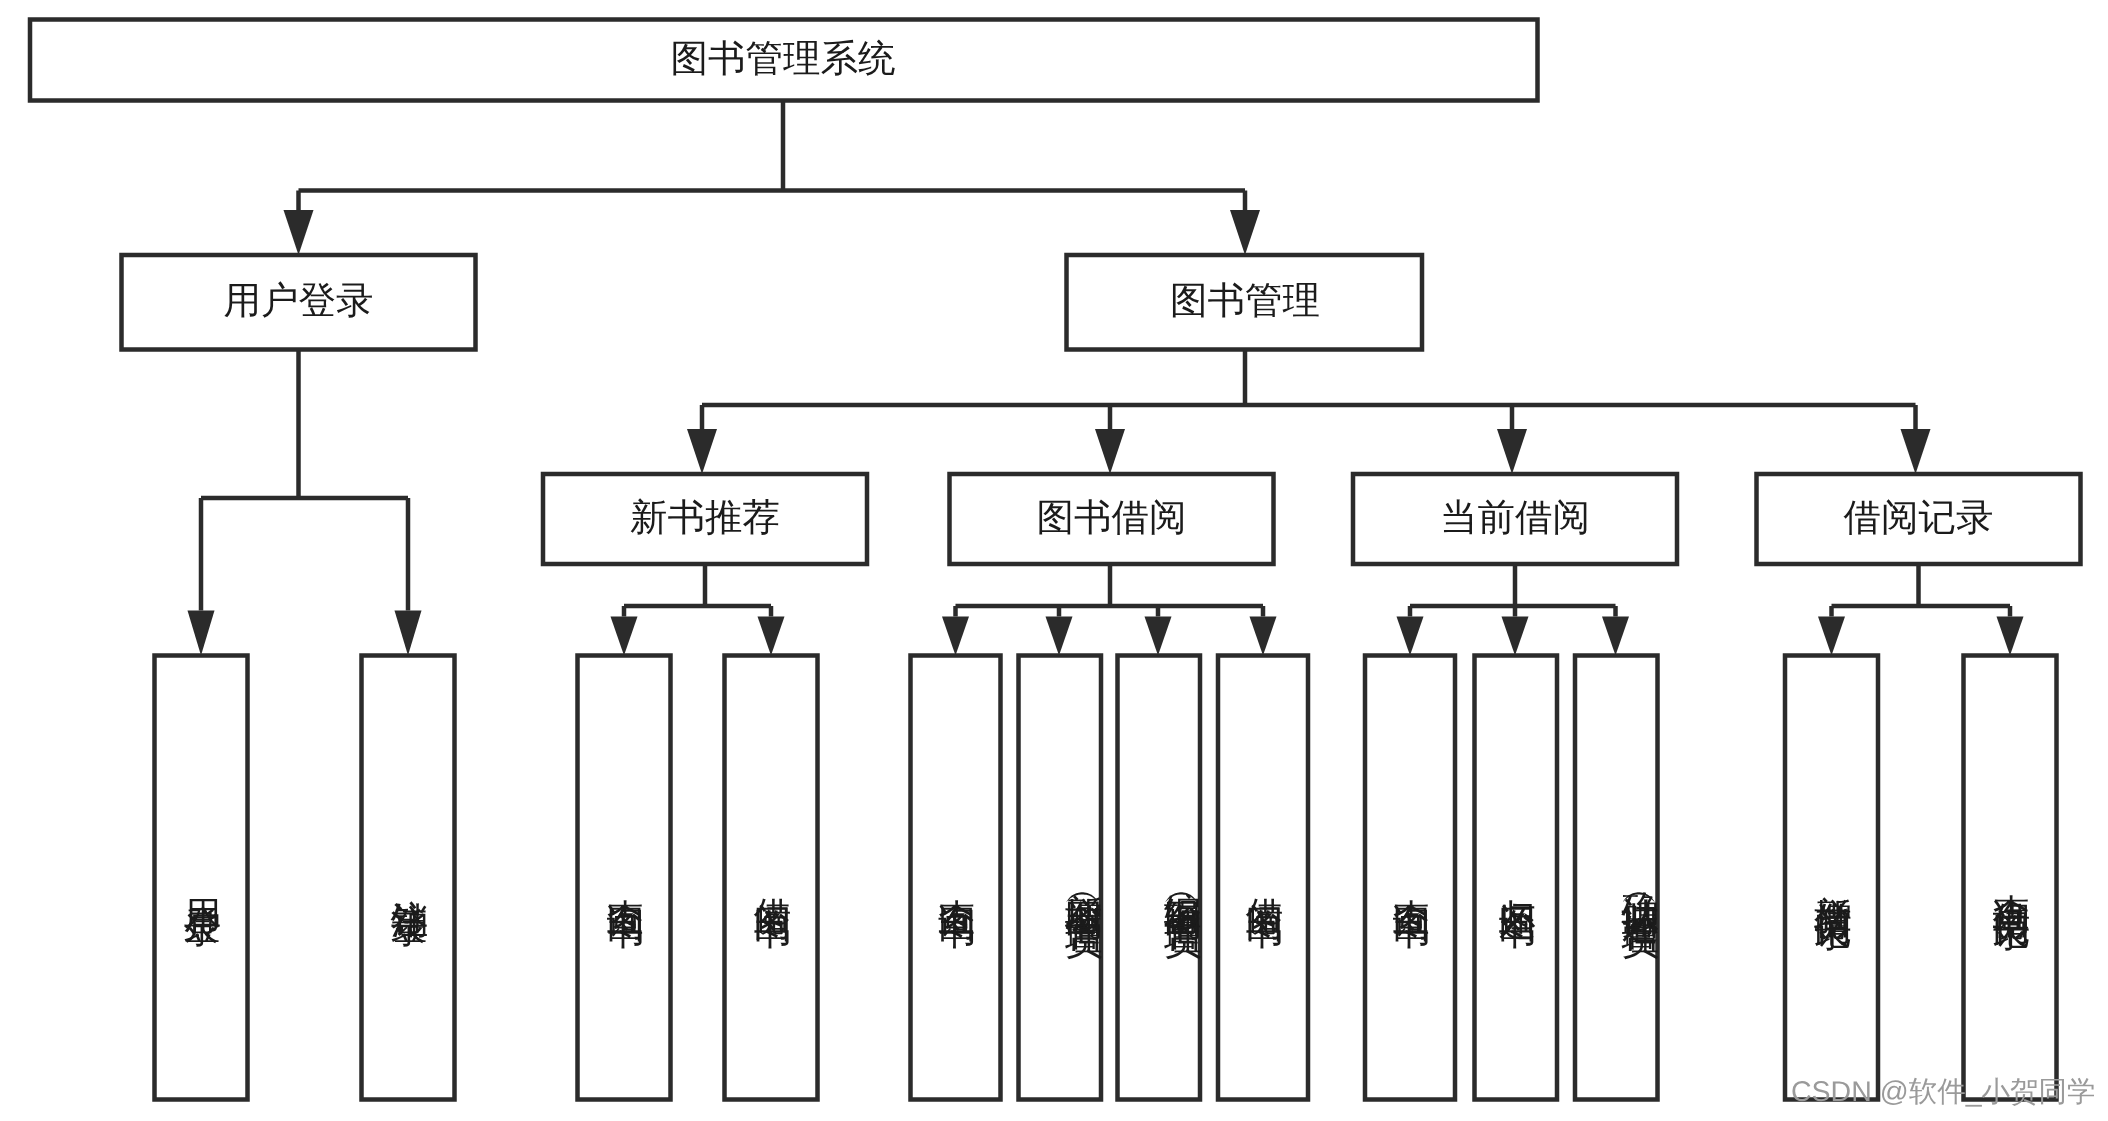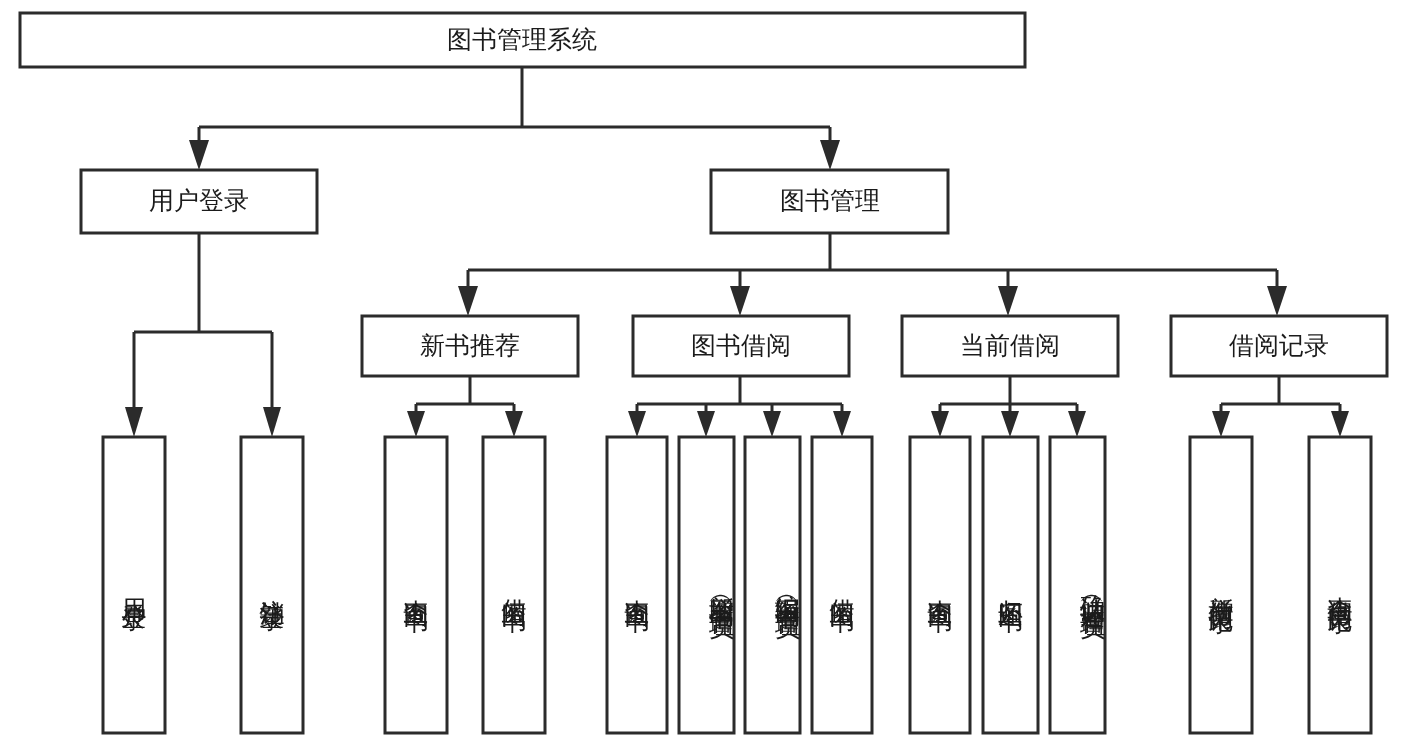--- a/index.html
+++ b/index.html
@@ -211,14 +211,15 @@
   <div class="vlabel" style="left:607px; top:437px; width:60px; height:296px;">查询图书</div>
   <div class="vlabel" style="left:679px; top:437px; width:55px; height:296px; align-items:flex-start; padding-top:6px; box-sizing:border-box;">新增图书（管理员）</div>
   <div class="vlabel" style="left:745px; top:437px; width:55px; height:296px; align-items:flex-start; padding-top:6px; box-sizing:border-box;">编辑图书（管理员）</div>
   <div class="vlabel" style="left:812px; top:437px; width:60px; height:296px;">借阅图书</div>
   <div class="vlabel" style="left:910px; top:437px; width:60px; height:296px;">查询图书</div>
   <div class="vlabel" style="left:983px; top:437px; width:55px; height:296px;">归还图书</div>
   <div class="vlabel" style="left:1050px; top:437px; width:55px; height:296px; align-items:flex-start; padding-top:6px; box-sizing:border-box;">确认归还（管理员）</div>
   <div class="vlabel" style="left:1190px; top:437px; width:62px; height:296px;">新增借阅记录</div>
   <div class="vlabel" style="left:1309px; top:437px; width:62px; height:296px;">查询借阅记录</div>
 
+  <div class="watermark">CSDN @软件_小贺同学</div>
 
 </div>
 
 </body></html>

